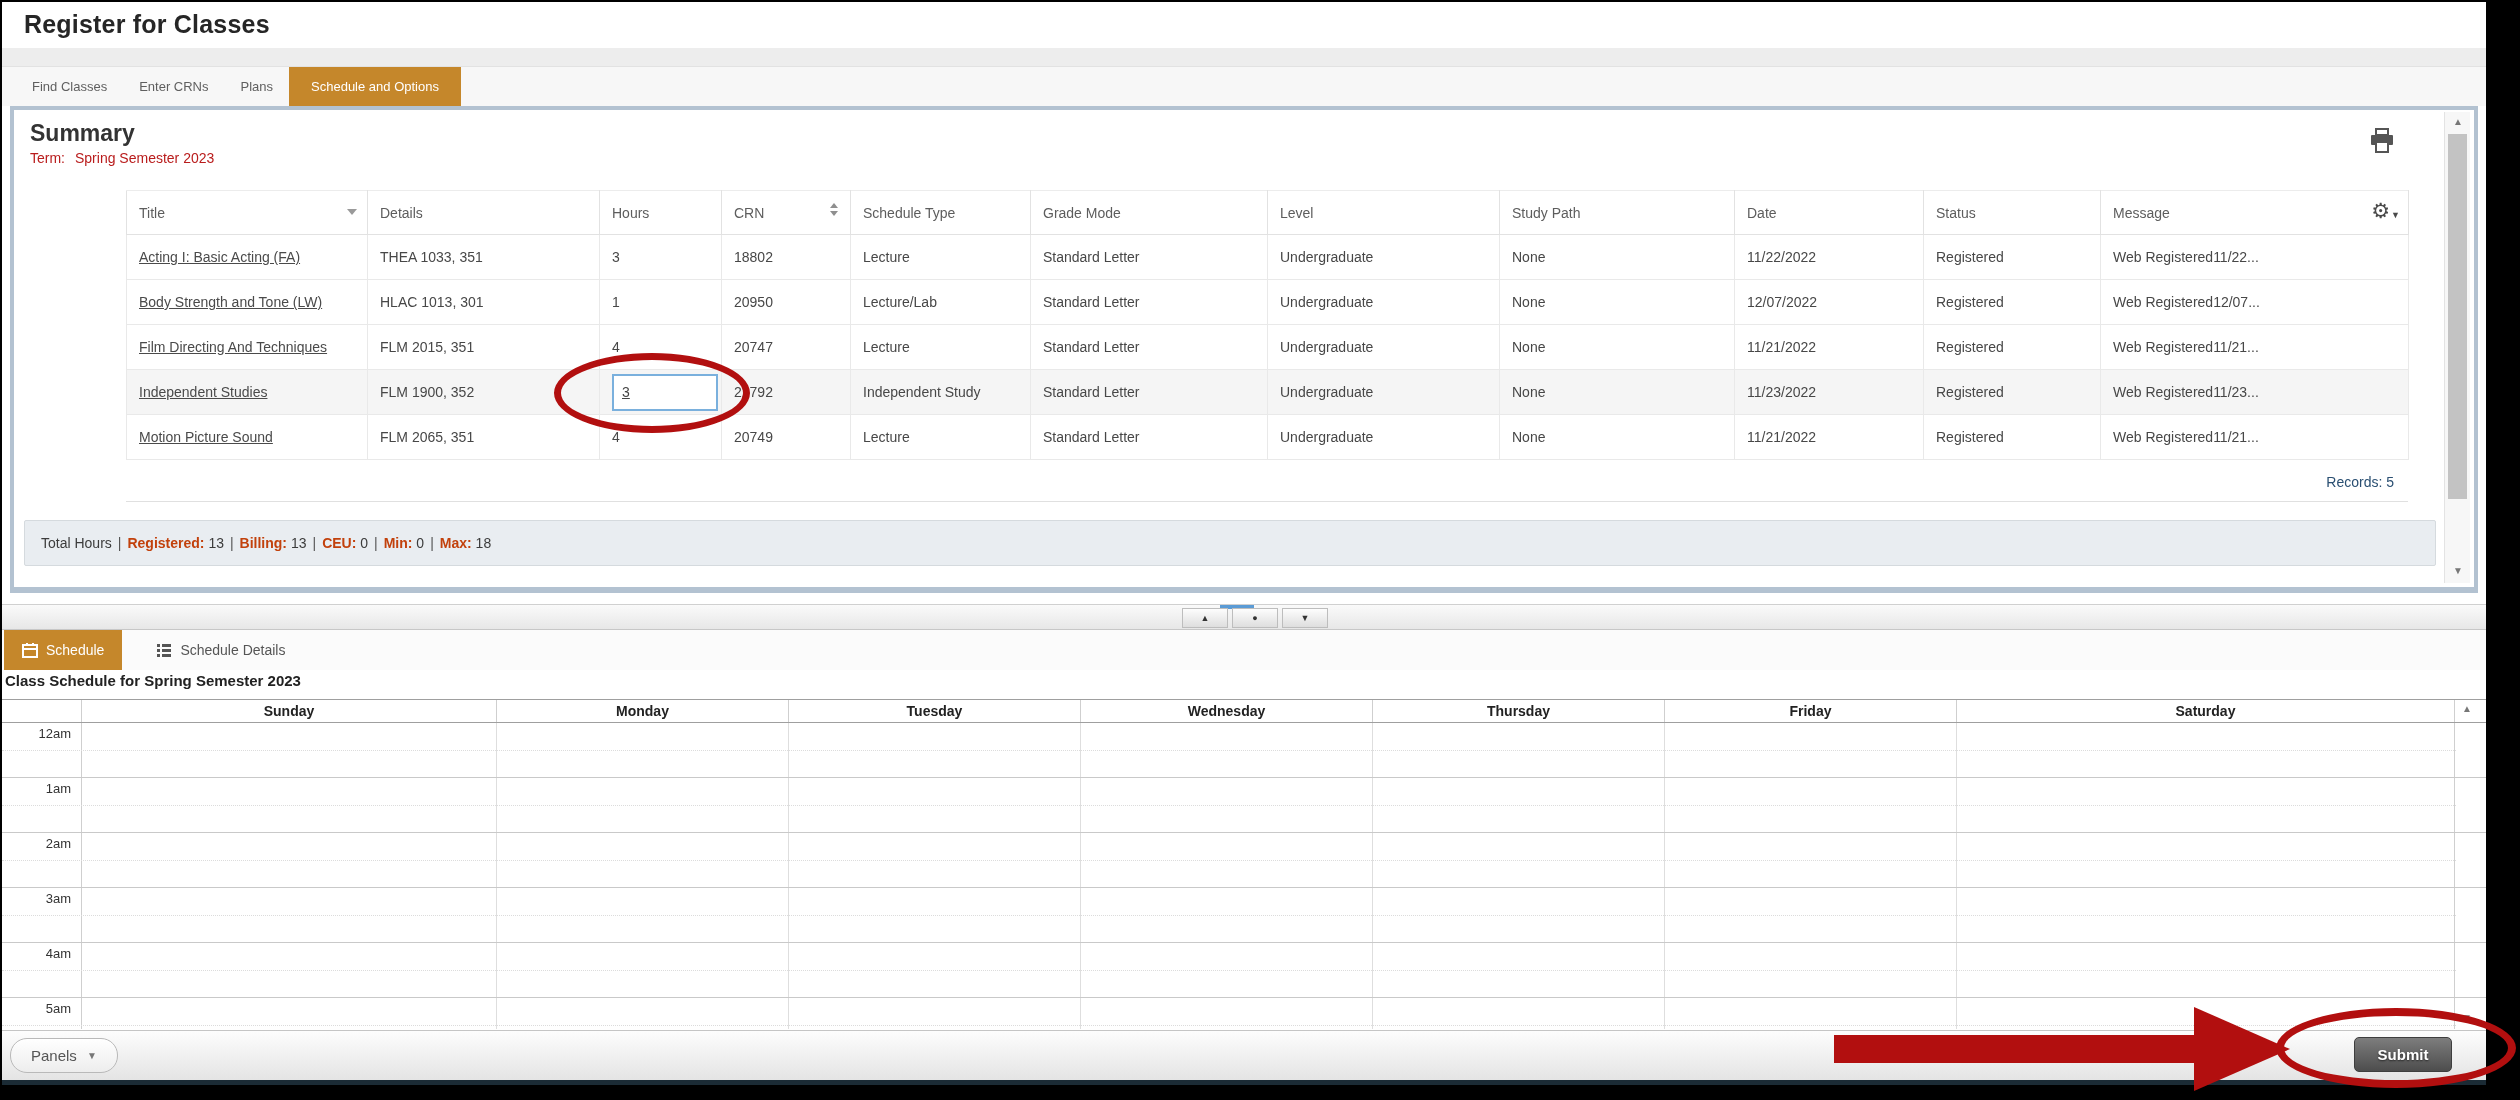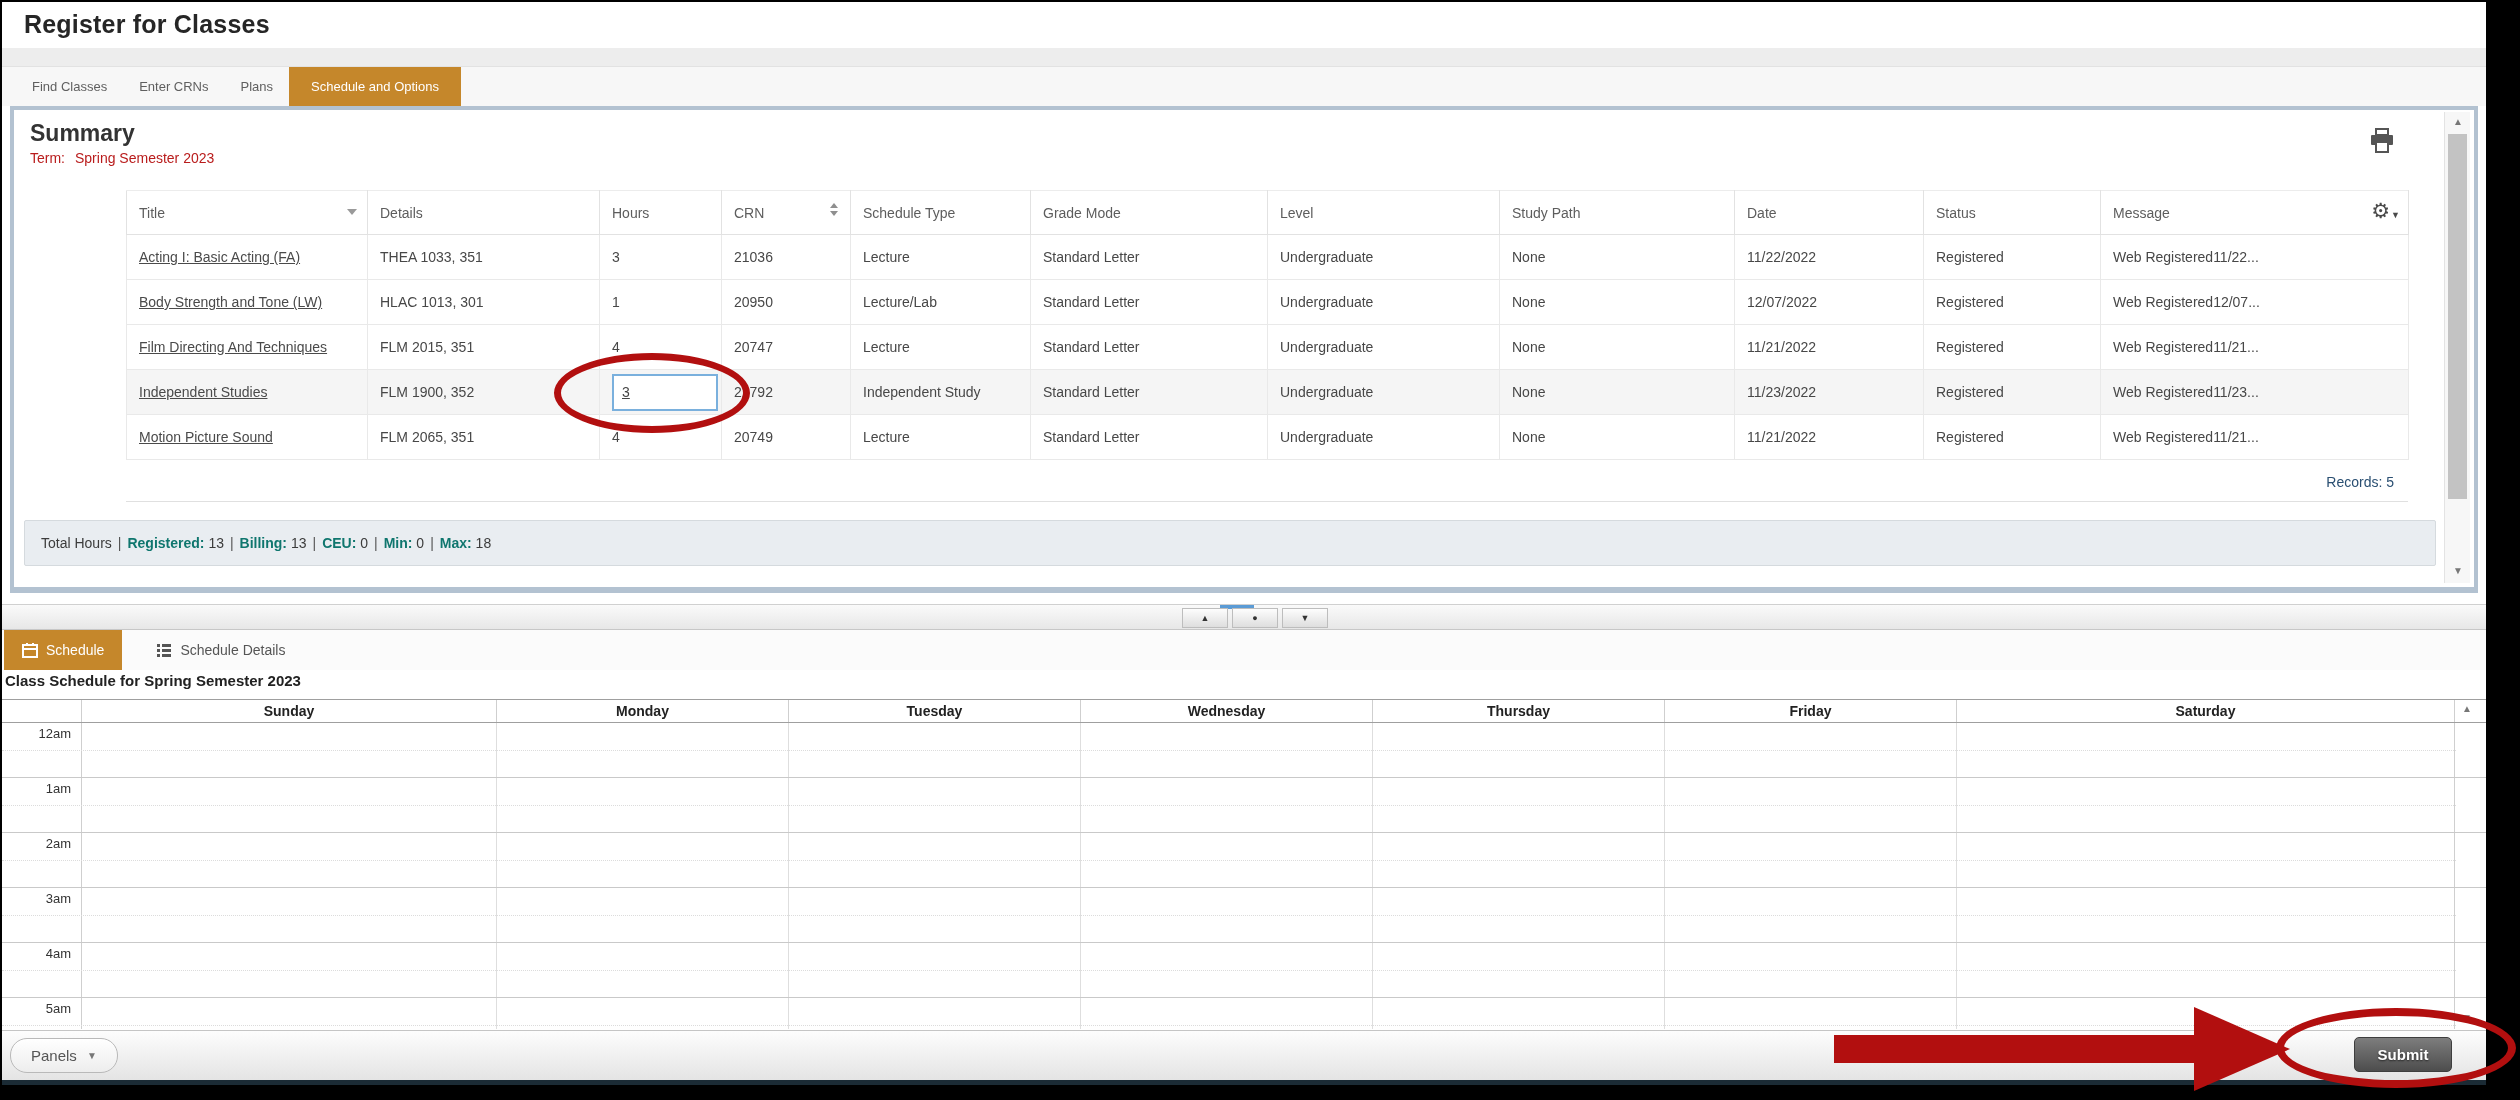--- a/index.html
+++ b/index.html
@@ -34,21 +34,21 @@
   .sort-both .d { border-top:5px solid #8f8f8f; }
   .gear-wrap { position:absolute; right:8px; top:8px; font-size:21px; color:#4a4a4a; cursor:pointer; display:flex; align-items:center; }
   .gear-wrap .mini-caret { font-size:9px; color:#4a4a4a; margin-left:1px; margin-top:8px; }
 
   .hours-box { display:inline-flex; align-items:center; border:2px solid #7ab0dd; background:#fff; width:106px; height:37px; padding-left:8px; }
   .hours-box span { text-decoration:underline; color:#444; }
 
   .records-line { position:absolute; left:112px; top:352px; width:2282px; height:40px; line-height:40px; text-align:right; padding-right:14px; font-size:14px; color:#2a4f72; border-bottom:1px solid #e0e0e0; background:#fff; }
 
   .totalsbar { position:absolute; left:10px; top:410px; width:2412px; height:46px; background:#e9edf1; border:1px solid #d5dade; border-radius:2px; font-size:14px; color:#3c3c3c; line-height:44px; padding-left:16px; }
-  .totalsbar b { color:#0f766e; }
+  .totalsbar b { color:#c2410c; }
   .totalsbar .sep { margin:0 6px; color:#555; }
 
   
   .vscroll { position:absolute; right:4px; top:2px; width:26px; height:471px; background:#f7f7f7; border-left:1px solid #e3e3e3; }
   .vscroll .arr { position:absolute; left:0; width:26px; height:20px; text-align:center; font-size:10px; color:#777; line-height:20px; }
   .vscroll .arr.up { top:0; }
   .vscroll .arr.down { bottom:2px; }
   .vscroll .thumb { position:absolute; left:3px; top:22px; width:19px; height:365px; background:#c3c3c3; }
 
   
@@ -165,21 +165,21 @@
       </thead>
       <tbody>
 
       <tr class="srow">
           <td><span class="tlink">Acting I: Basic Acting (FA)</span></td>
           <td>THEA 1033, 351</td>
           <td>
             <span>3</span>
             
           </td>
-          <td>21036</td>
+          <td>18802</td>
           <td>Lecture</td>
           <td>Standard Letter</td>
           <td>Undergraduate</td>
           <td>None</td>
           <td>11/22/2022</td>
           <td>Registered</td>
           <td>Web Registered11/22...</td>
         </tr>
           <tr class="srow">
           <td><span class="tlink">Body Strength and Tone (LW)</span></td>

